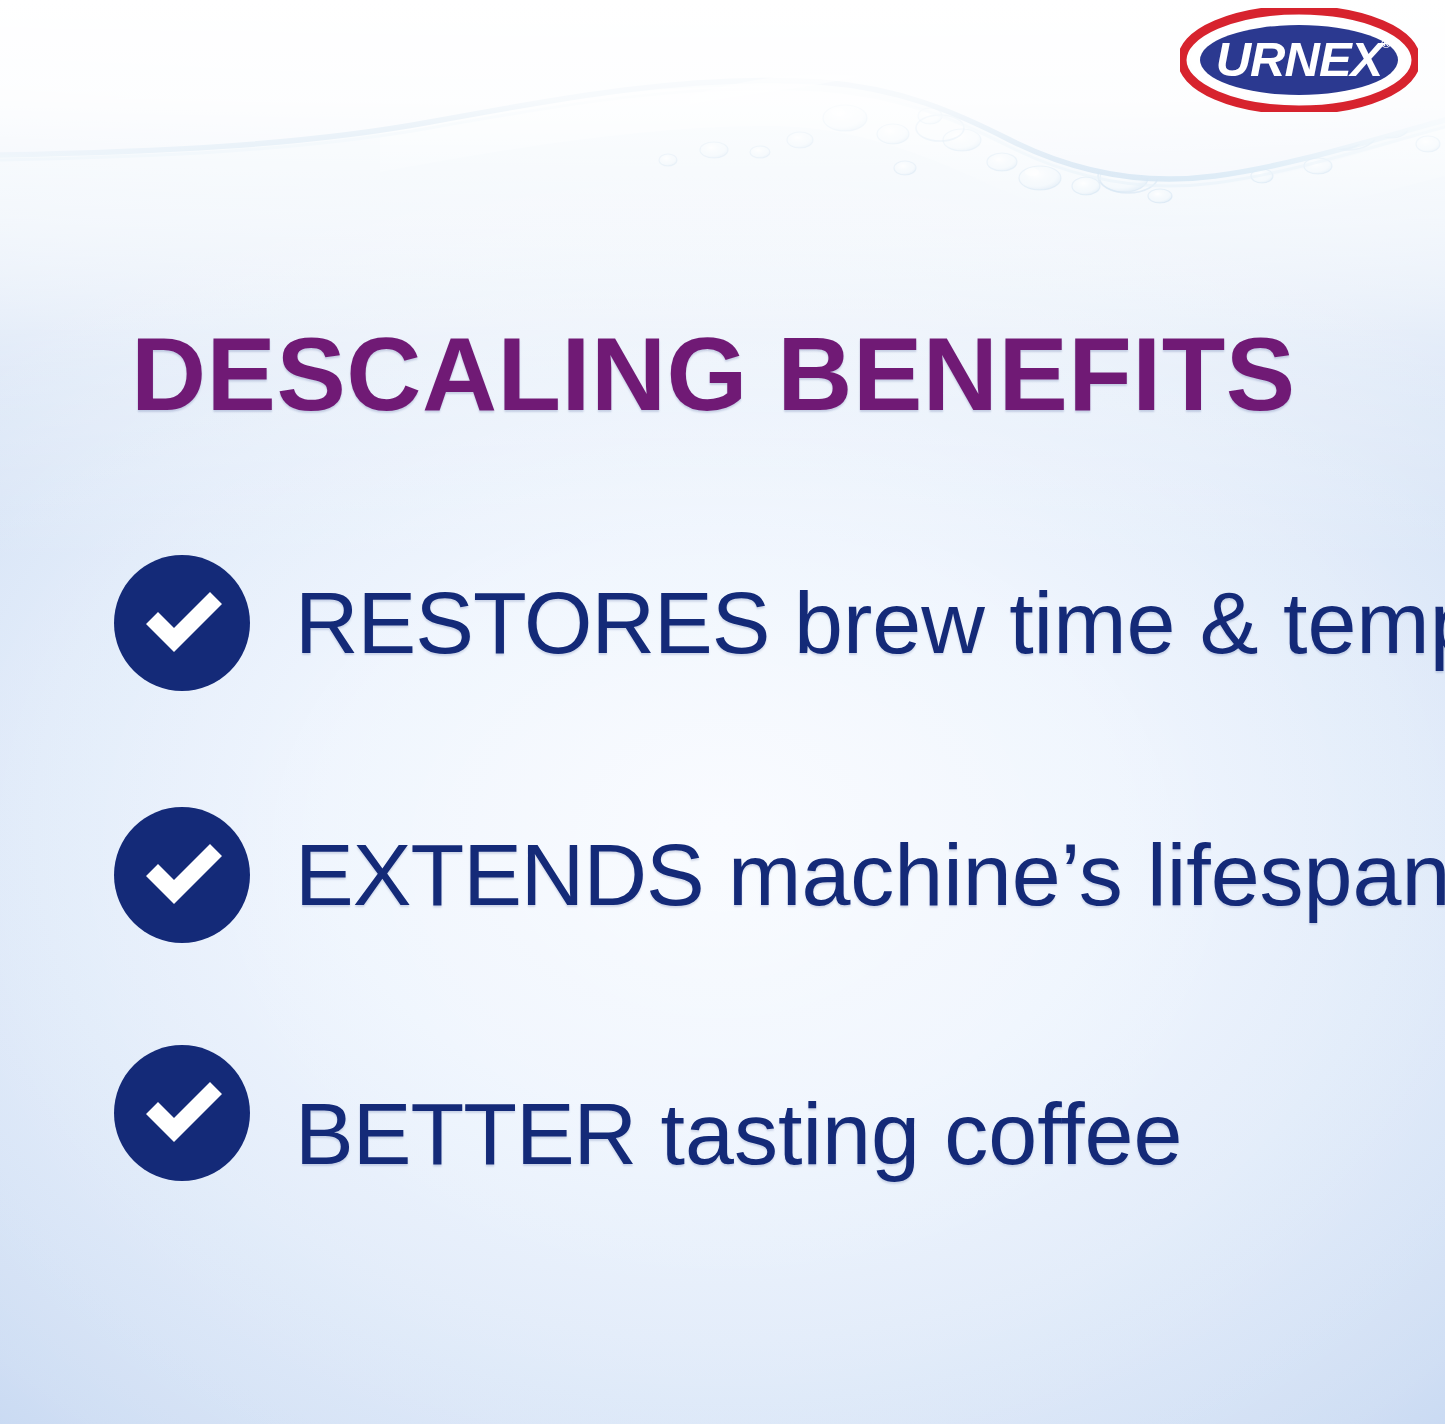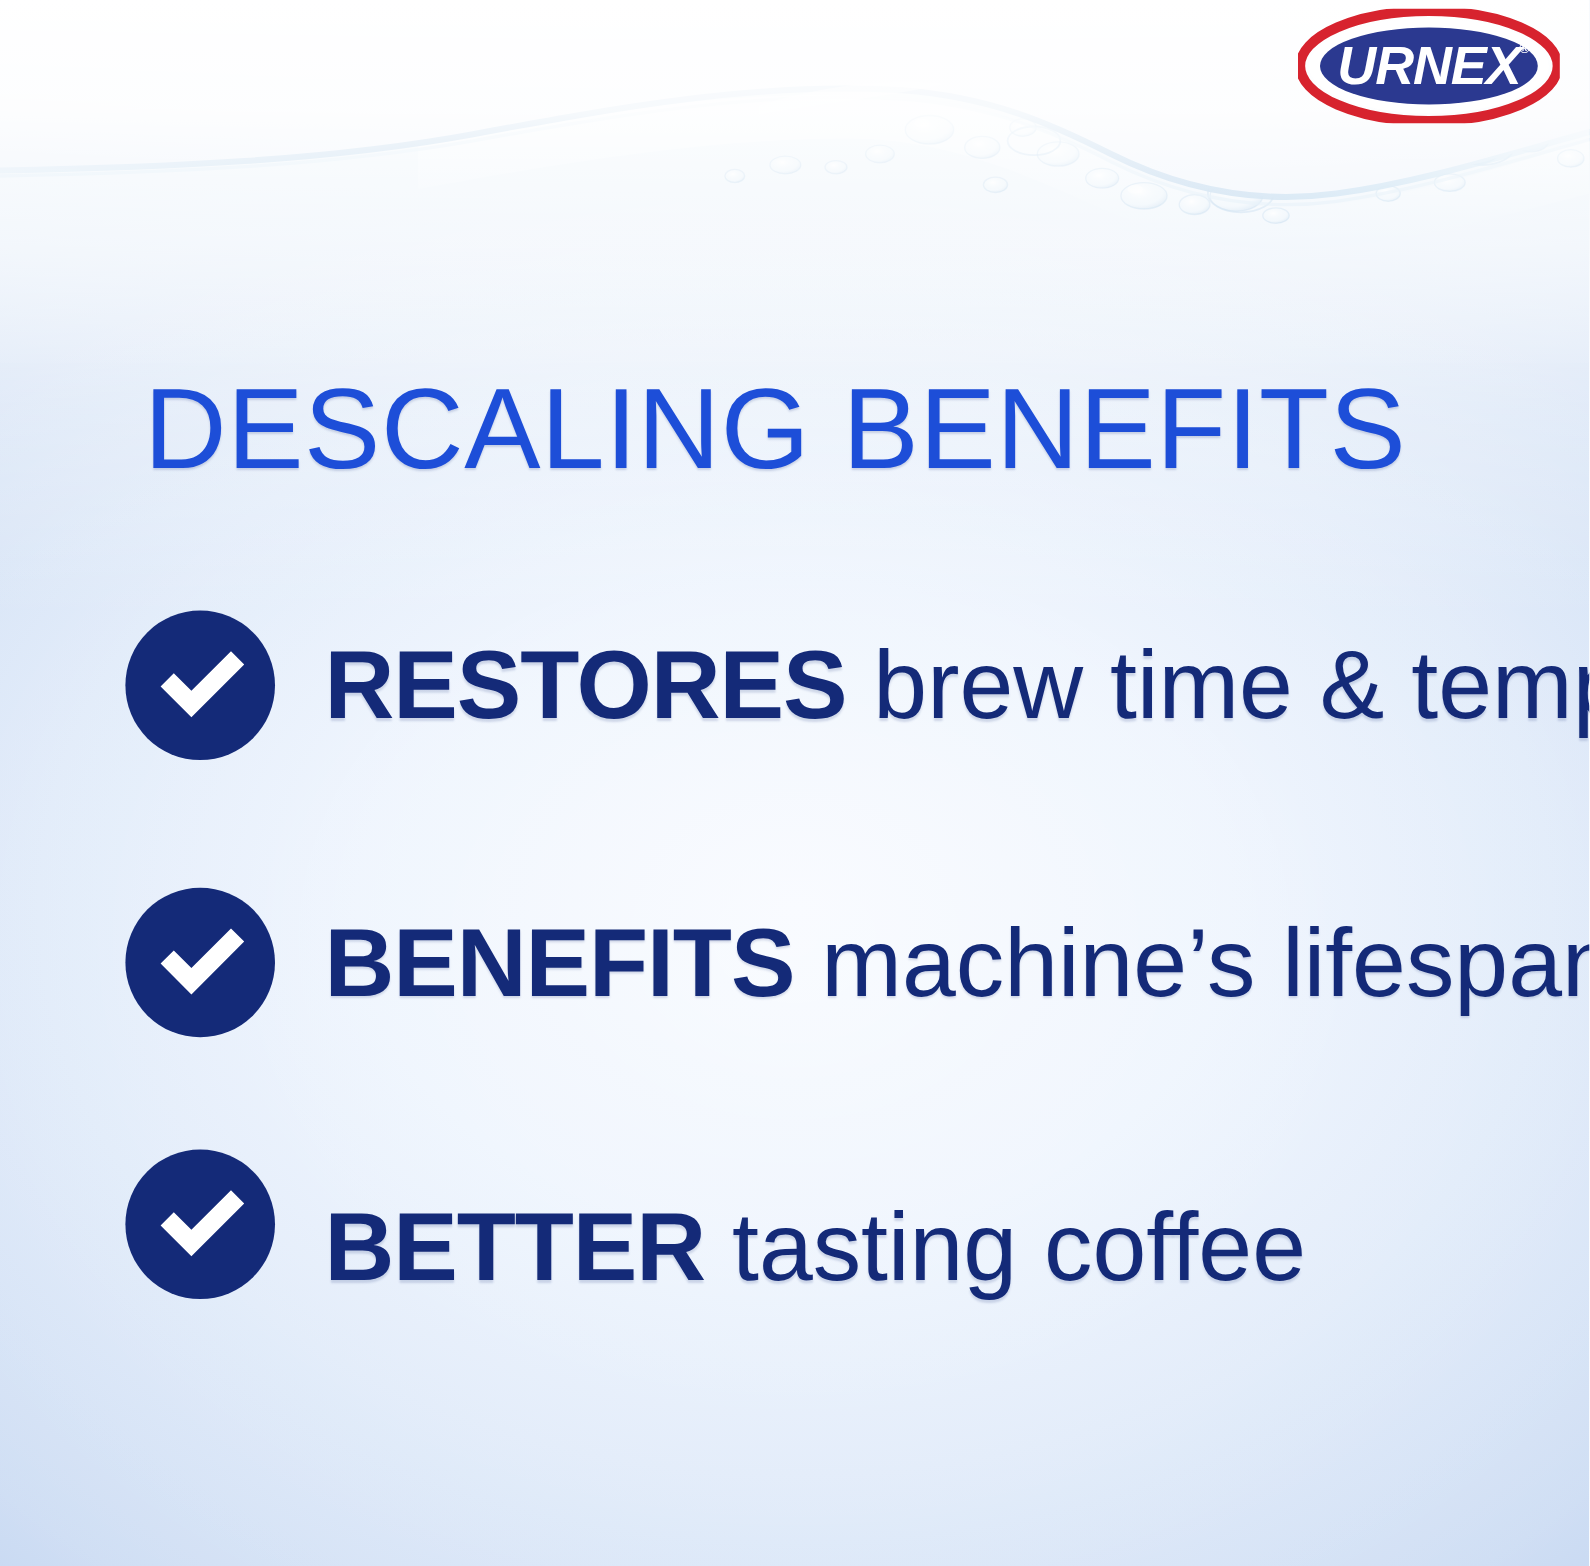--- a/index.html
+++ b/index.html
@@ -65,26 +65,26 @@
     position: absolute;
     left: 1180px; top: 8px;
     width: 238px; height: 104px;
   }
   .logo svg { display: block; }
 
   
   .headline {
     position: absolute;
     left: 131px;
-    top: 338px;
+    top: 322px;
     font-size: 104px;
     line-height: 104px;
-    font-weight: 400;
+    font-weight: 700;
     letter-spacing: 0.5px;
-    color: #1d4ed8;
+    color: #701a75;
     font-family: "Liberation Sans", sans-serif;
     white-space: nowrap;
     text-shadow: 0 2px 2px rgba(20,42,120,0.18);
   }
 
   
   .benefits {
     position: absolute;
     left: 0;
     top: 0;
@@ -113,21 +113,21 @@
     margin-left: 44px;
     font-size: 88px;
     line-height: 96px;
     color: #142a78;
     white-space: nowrap;
     font-family: "Liberation Sans", sans-serif;
     letter-spacing: -0.5px;
     text-shadow: 0 2px 2px rgba(20,42,120,0.16);
   }
   .benefit-text .strong {
-    font-weight: 700;
+    font-weight: 400;
     letter-spacing: -1px;
   }
   .benefit-text .light {
     font-weight: 400;
     letter-spacing: 0px;
   }
 </style>
 </head>
 <body>
 
@@ -278,21 +278,21 @@
     </div>
 
     <div class="benefit-row">
       <div class="check-badge">
         <svg width="138" height="138" viewBox="0 0 138 138" xmlns="http://www.w3.org/2000/svg">
           <circle cx="69" cy="69" r="68" fill="#142a78"></circle>
           <path d="M33 70 L45 58 L61 74 L97 38 L109 50 L61 98 Z" fill="#ffffff"></path>
         </svg>
       </div>
       <div class="benefit-text">
-        <span class="strong">BENEFITS</span><span class="light"> machine’s lifespan</span>
+        <span class="strong">EXTENDS</span><span class="light"> machine’s lifespan</span>
       </div>
     </div>
 
     <div class="benefit-row">
       <div class="check-badge">
         <svg width="138" height="138" viewBox="0 0 138 138" xmlns="http://www.w3.org/2000/svg">
           <circle cx="69" cy="69" r="68" fill="#142a78"></circle>
           <path d="M33 70 L45 58 L61 74 L97 38 L109 50 L61 98 Z" fill="#ffffff"></path>
         </svg>
       </div>

